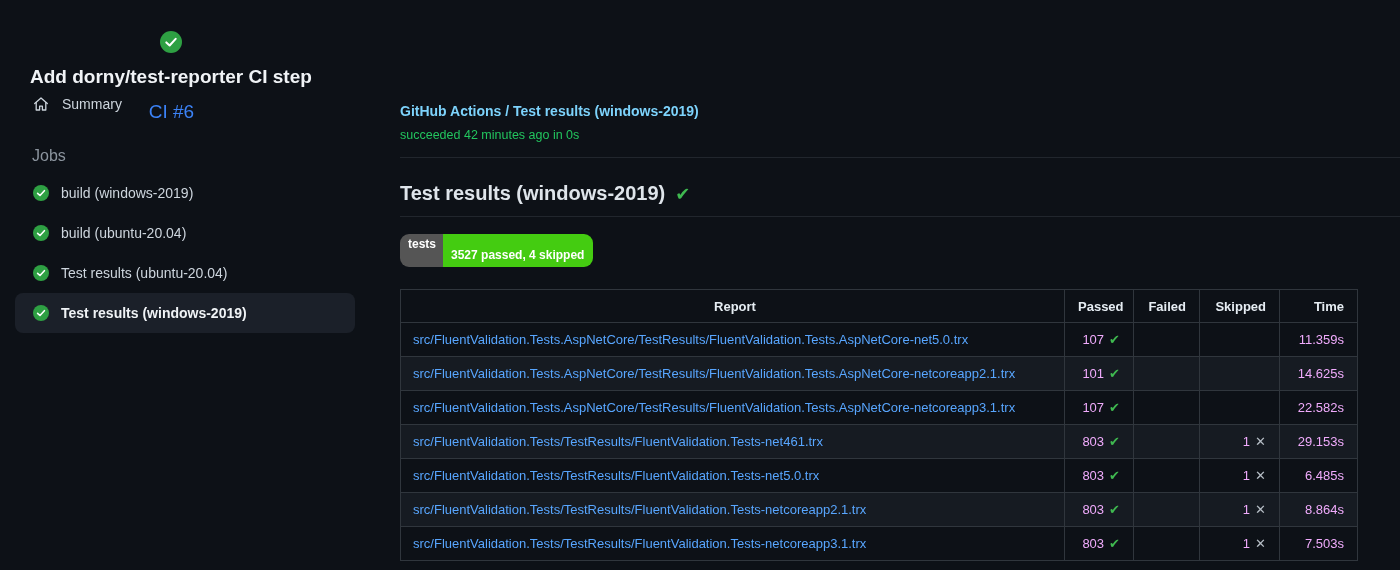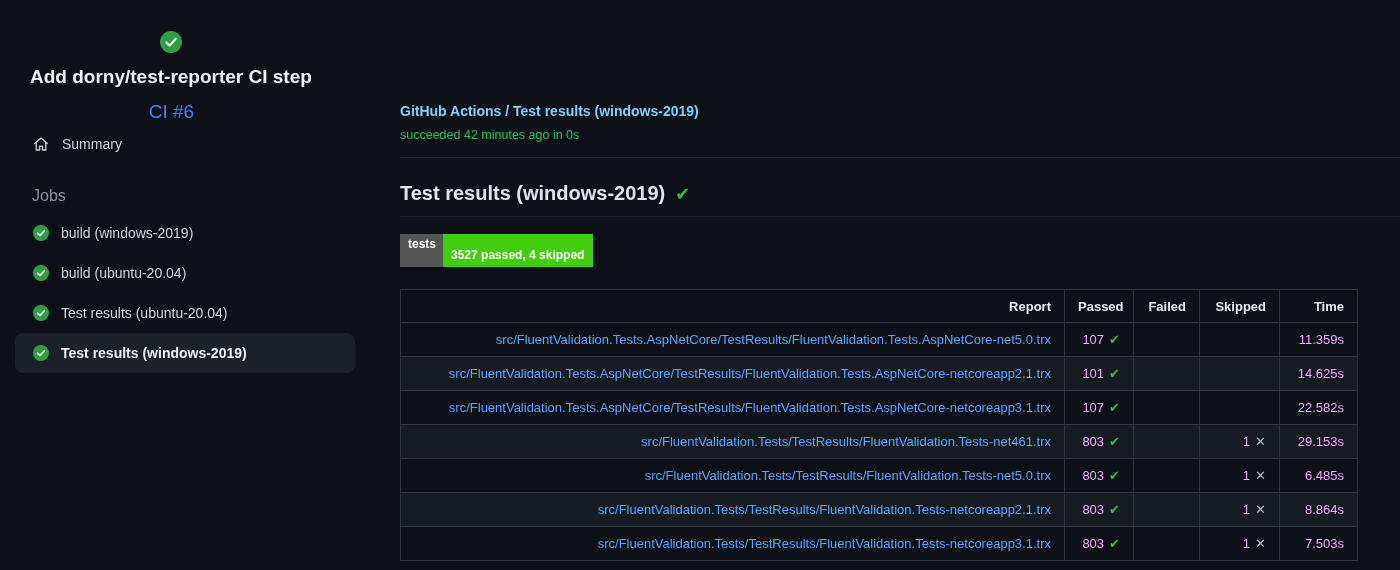--- a/index.html
+++ b/index.html
@@ -13,21 +13,21 @@
 
   
   .run-header { position:absolute; left:30px; top:31px; display:flex; align-items:center; gap:13px;flex-direction:column; }
   .cc { display:inline-flex; flex:none; }
   .cc svg { display:block; }
   .run-title { font-size:19px; font-weight:700; color:#f0f3f6; white-space:nowrap; }
   .run-number { font-size:19px; font-weight:400; color:#3b82f6; margin-left:1px; }
 
   
   .sidebar { position:absolute; left:15px; top:88px; width:340px; }
-  .summary-item { display:flex; align-items:center; gap:13px; height:32px; padding-left:18px; cursor:pointer; border-radius:6px;margin-top:40px; }
+  .summary-item { display:flex; align-items:center; gap:13px; height:32px; padding-left:18px; cursor:pointer; border-radius:6px; }
   .summary-item .label { font-size:14px; color:#cdd5dd; }
   .jobs-label { margin-top:27px; padding-left:17px; font-size:16px; color:#8b949e; height:16px; }
   .jobs-list { margin-top:10px; }
   .job-item { display:flex; align-items:center; gap:12px; height:40px; padding-left:18px; border-radius:8px; cursor:pointer; }
   .job-item .label { font-size:14px; color:#cdd5dd; white-space:nowrap;text-align:center; }
   .job-item.selected { background:#1b2029; }
   .job-item.selected .label { font-weight:700; color:#f0f3f6; }
 
   
   .main { position:absolute; left:400px; top:0; width:1000px; }
@@ -35,35 +35,35 @@
   .check-status { margin-top:9px; font-size:12.5px; color:#22c55e; }
   .divider { margin-top:15px; height:1px; background:#21262d; }
   h1.section-title {
     margin-top:24px; font-size:20px; font-weight:700; color:#dfe5eb;
     padding-bottom:11px; border-bottom:1px solid #21262d;
     display:flex; align-items:center; gap:10px;
   }
   .heading-check { color:#3fb950; font-size:18px; font-weight:700; }
 
   
-  .badge { display:inline-flex; margin-top:17px; font-size:12px; font-weight:600; color:#ffffff; border-radius:0; overflow:hidden; line-height:15px; }
+  .badge { display:inline-flex; margin-top:17px; font-size:12px; font-weight:600; color:#ffffff; border-radius:9px; overflow:hidden; line-height:15px; }
   .badge .badge-label { padding:3px 7px 4px 8px; }
   .badge .badge-value { padding:14px 9px 4px 8px; }
 
   
   table.results { margin-top:22px; border-collapse:collapse; table-layout:fixed; width:957px; }
   table.results th, table.results td { border:1px solid #30363d; overflow:hidden; white-space:nowrap; }
   table.results th {
     height:33px; font-size:13px; font-weight:700; color:#e6edf3;
     text-align:right; padding:0 13px; background:#0d1117;
   }
-  table.results th.col-report { text-align:right; padding-left:18px; }
+  table.results th.col-report { text-align:center; padding-left:18px; }
   table.results td { height:34px; font-size:13px; text-align:right; padding:0 13px; background:#0d1117; }
   table.results tr.alt td { background:#161b22; }
-  table.results td.cell-report { text-align:right; padding-left:18px; }
+  table.results td.cell-report { text-align:left; padding-left:12px; }
   .report-link { color:#58a6ff; text-decoration:none; font-size:13px; cursor:pointer; }
   .num { color:#f0abfc; }
   .check-glyph { color:#3fb950; font-weight:700; margin-left:5px; font-size:13px; }
   .x-glyph { color:#b7bfc7; margin-left:5px; font-size:13px; }
 </style>
 </head>
 <body>
 
 <div class="page">
 

